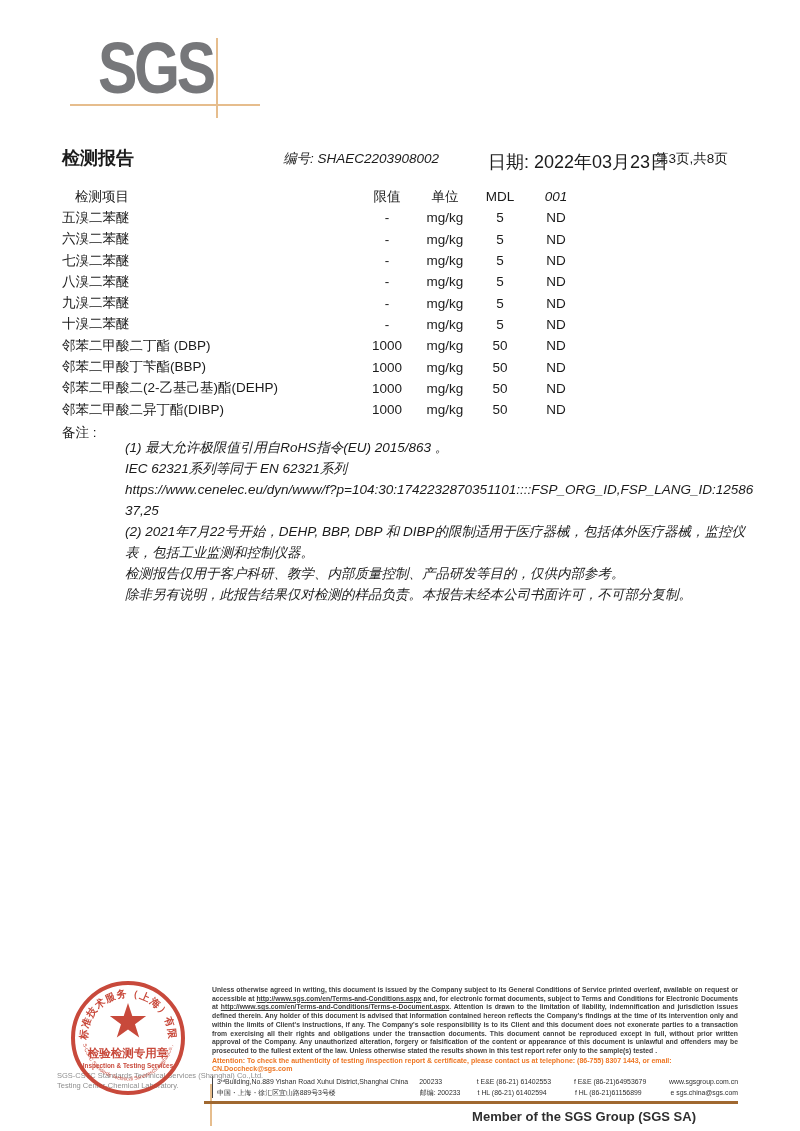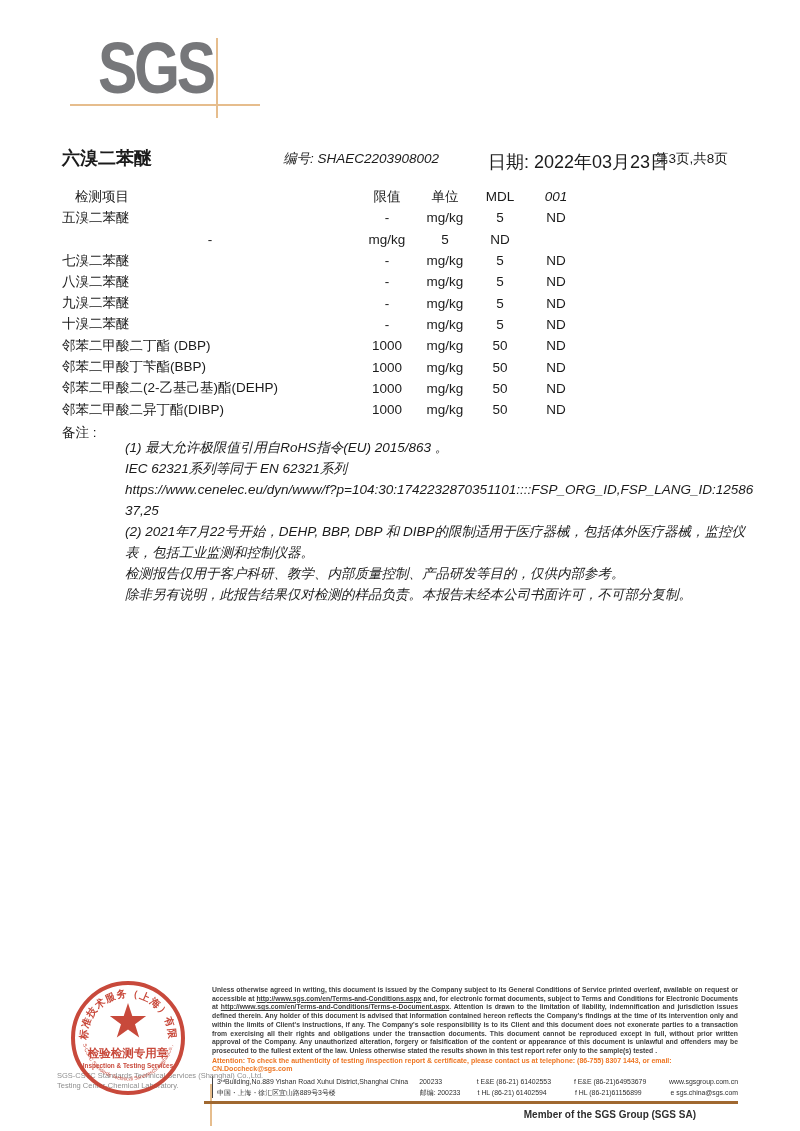--- a/index.html
+++ b/index.html
@@ -43,32 +43,32 @@
   .attention { margin-top:1px; font-size:7px; line-height:8.8px; color:#ee7623; font-weight:bold; }
   .addr-block { margin-top:2px; border-left:1px solid #444; padding-left:4px; }
   .addr-row { display:flex; gap:6px; font-size:6.9px; line-height:11px; color:#2e2e2e; white-space:nowrap; }
   .addr-row .a1 { width:198px; } .addr-row .a2 { width:52px; }
   .addr-row .a3 { width:92px; } .addr-row .a4 { width:90px; }
   .addr-row .a5 { flex:1; }
 
   .foot-vline { position:absolute; left:210px; top:1084px; width:2px; height:42px; background:#e6bd8d; }
   .foot-hline { position:absolute; left:204px; top:1101px; width:534px; height:2.5px; background:#a06830; }
   .member-line { position:absolute; left:212px; top:1109px; width:526px; text-align:right; padding-right:42px;
-                 font-size:10px; font-weight:bold; color:#2e2e2e; }
+                 font-size:13px; font-weight:bold; color:#2e2e2e; }
 </style>
 </head>
 <body>
 
 <div class="page">
 
   <div class="logo-hline"></div>
   <div class="logo-vline"></div>
   <div class="logo-text">SGS</div>
 
-  <div class="doc-title">六溴二苯醚</div>
+  <div class="doc-title">检测报告</div>
   <div class="hdr-no">
     <span>编号:</span>
     <span>SHAEC2203908002</span>
   </div>
   <div class="hdr-date">
     <span>日期:</span>
     <span>2022年03月23日</span>
   </div>
   <div class="hdr-page">第3页,共8页</div>
 
@@ -81,20 +81,21 @@
       <span class="c-num samp"><span class="u">001</span></span>
     </div>
     <div class="trow">
       <span class="c-item">五溴二苯醚</span>
       <span class="c-num">-</span>
       <span class="c-num">mg/kg</span>
       <span class="c-num">5</span>
       <span class="c-num">ND</span>
     </div>
     <div class="trow">
+      <span class="c-item">六溴二苯醚</span>
       <span class="c-num">-</span>
       <span class="c-num">mg/kg</span>
       <span class="c-num">5</span>
       <span class="c-num">ND</span>
     </div>
     <div class="trow">
       <span class="c-item">七溴二苯醚</span>
       <span class="c-num">-</span>
       <span class="c-num">mg/kg</span>
       <span class="c-num">5</span>

